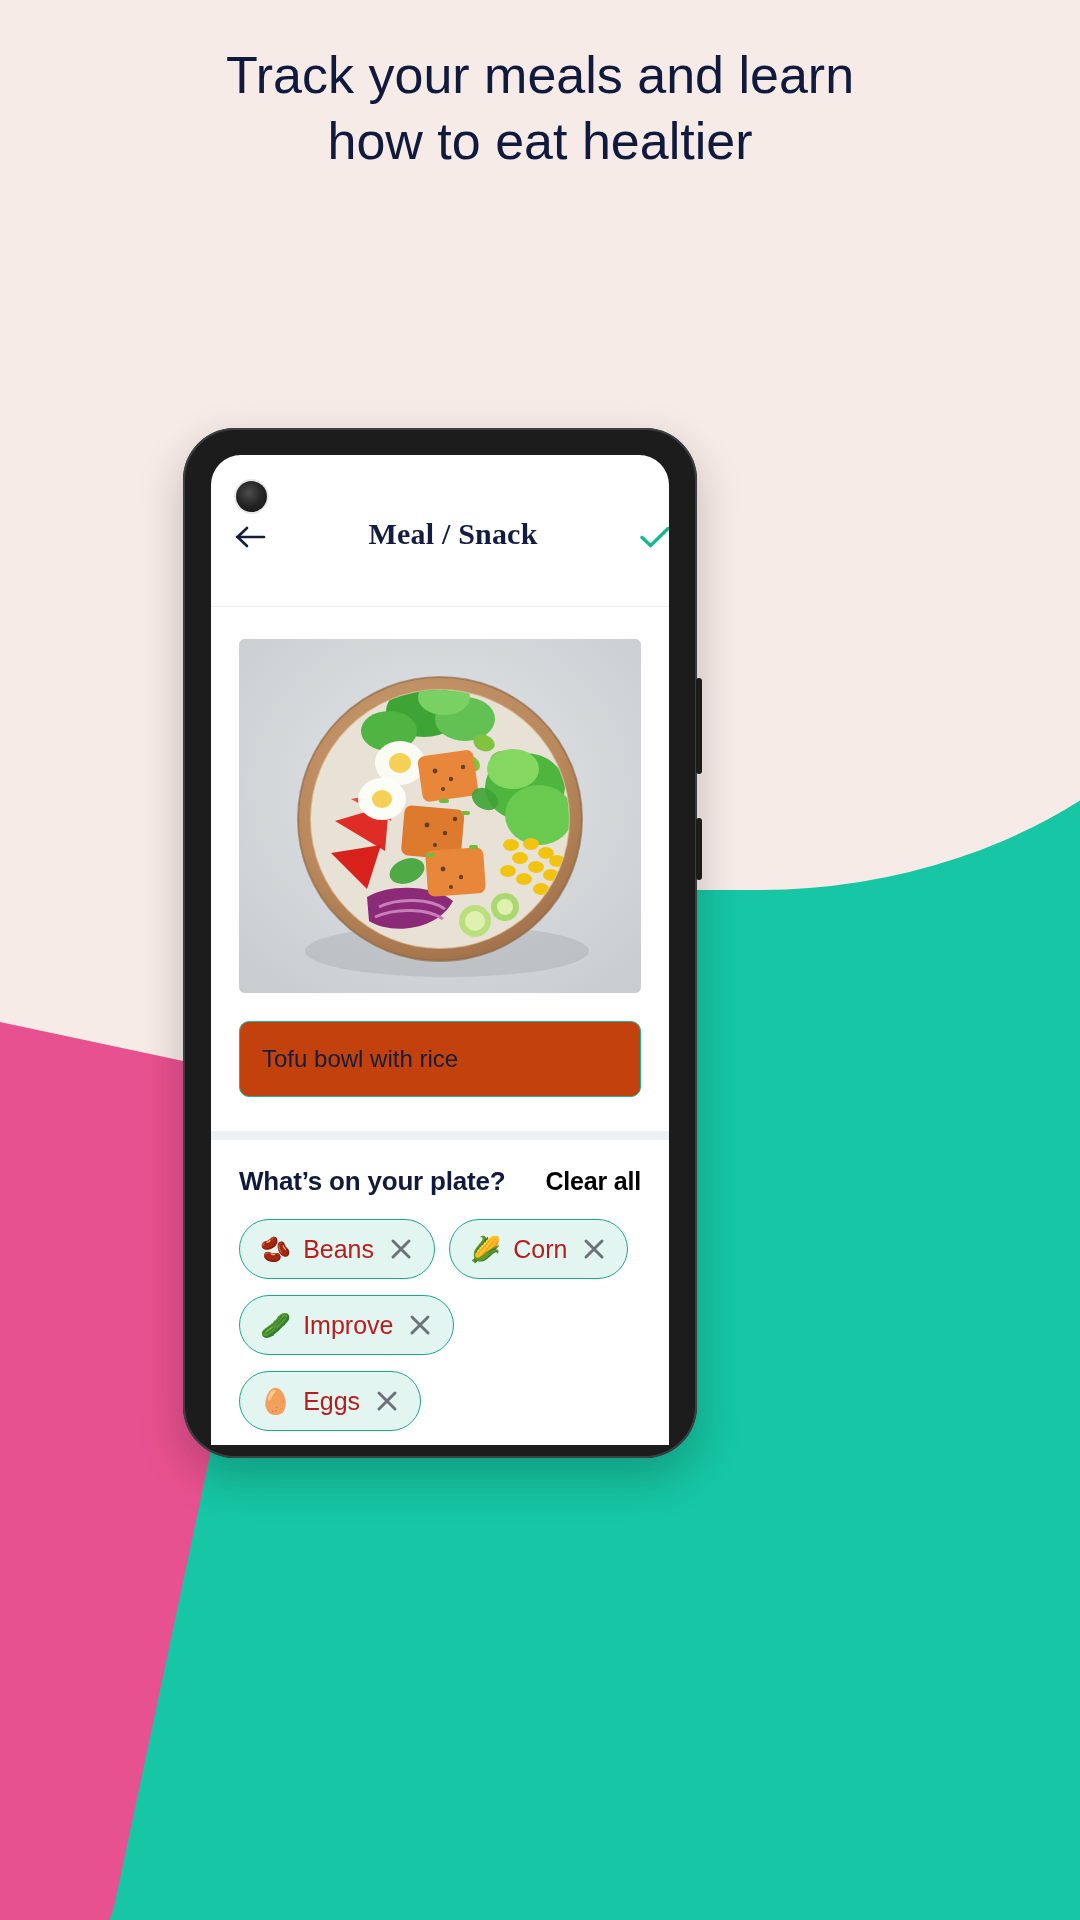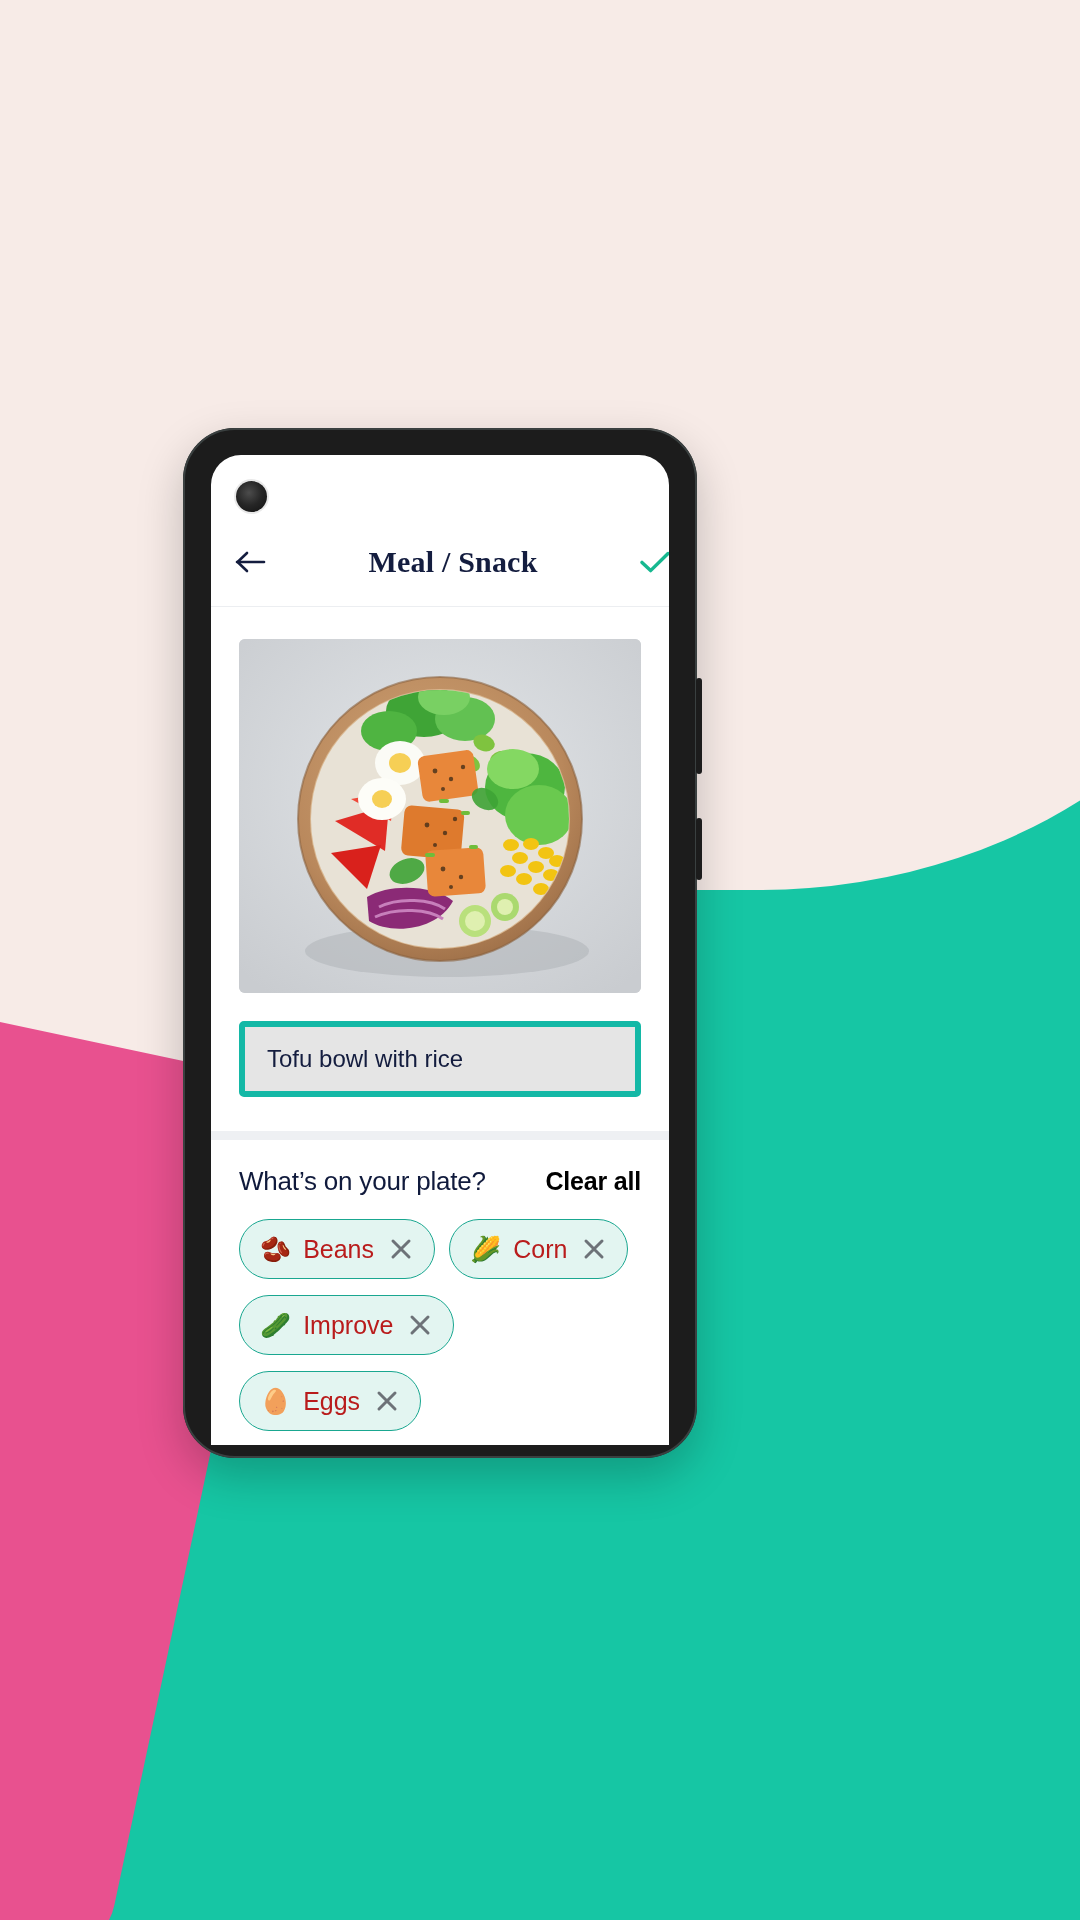--- a/index.html
+++ b/index.html
@@ -163,21 +163,20 @@
   
   .appbar {
     position: absolute;
     left: 0;
     top: 62px;
     width: 484px;
     height: 90px;
     background: #fff;
     border-bottom: 1px solid #eceef1;
     display: flex;
-    align-items: center;
     padding: 0 20px;
     box-sizing: border-box;
   }
   .back-icon {
     width: 40px;
     height: 40px;
     display: flex;
     align-items: center;
     justify-content: center;
     flex: 0 0 auto;
@@ -219,26 +218,26 @@
     position: relative;
     background: #d4d7da;
   }
   .photo-card svg { display: block; }
 
   .name-field {
     margin: 28px 28px 0;
     width: 402px;
     height: 76px;
     box-sizing: border-box;
-    border: 6px solid #14b8a6;
-    border-radius: 5px;
+    border: 1px solid #14b8a6;
+    border-radius: 10px;
     display: flex;
     align-items: center;
     padding: 0 22px;
-    background: #e5e5e5;
+    background: #c2410c;
   }
   .name-field-text {
     font-size: 24px;
     color: #141d3f;
     font-family: "Liberation Sans", sans-serif;
   }
 
   .divider {
     margin-top: 34px;
     height: 9px;
@@ -248,21 +247,21 @@
 
   .plate-head {
     display: flex;
     align-items: baseline;
     justify-content: space-between;
     margin: 26px 28px 0;
     width: 402px;
   }
   .plate-title {
     font-size: 26px;
-    font-weight: normal;
+    font-weight: bold;
     color: #101a3c;
     letter-spacing: -0.2px;
   }
   .clear-all {
     font-size: 25px;
     font-weight: bold;
     color: #000000;
     letter-spacing: -0.2px;
   }
 
@@ -309,20 +308,24 @@
 <div class="bg-root">
   <div class="blob-teal"></div>
   <div class="blob-teal-2"></div>
   <div class="blob-cream-top"></div>
   <div class="blob-cream-curve"></div>
   <div class="blob-cream"></div>
   <div class="blob-pink"></div>
 </div>
 
 <div class="headline-wrap">
+  <p class="subhead">
+    <span>Track your meals and learn</span><br>
+    <span>how to eat healtier</span>
+  </p>
 </div>
 
 <div class="phone">
   <div class="phone-edge"></div>
   <div class="phone-btn vol"></div>
   <div class="phone-btn pwr"></div>
 
   <div class="screen">
     <div class="camera"></div>
 

